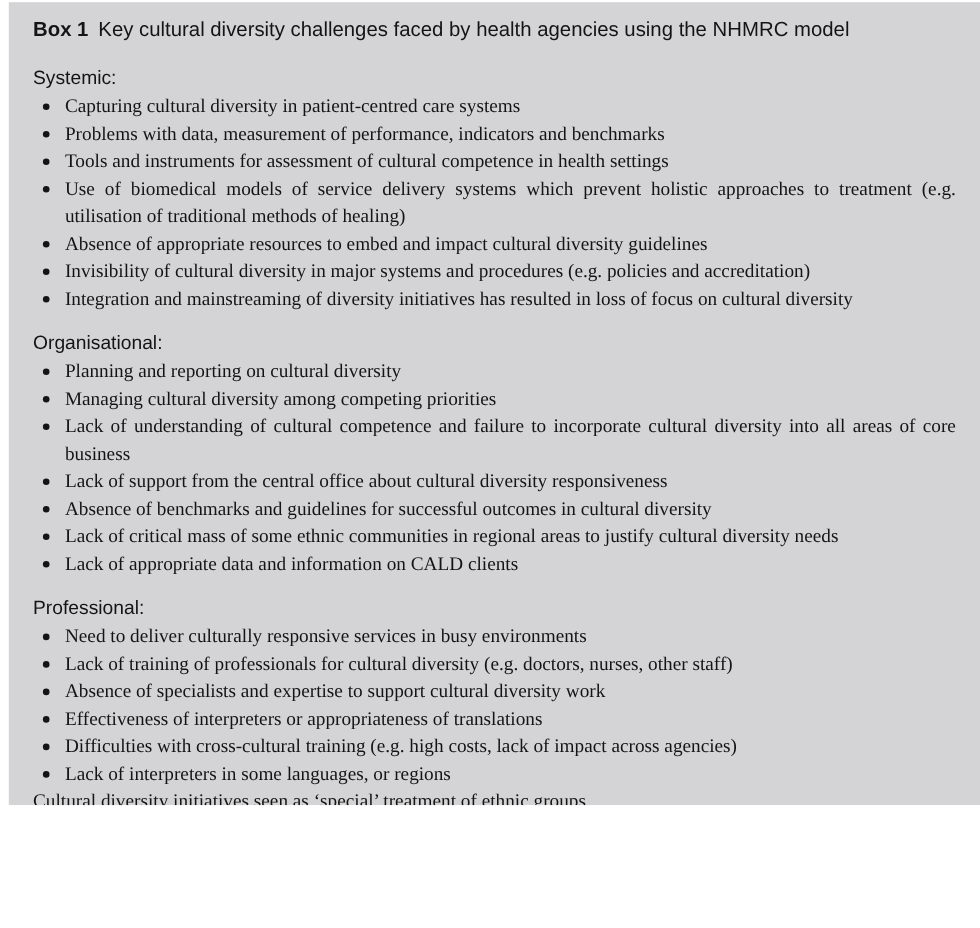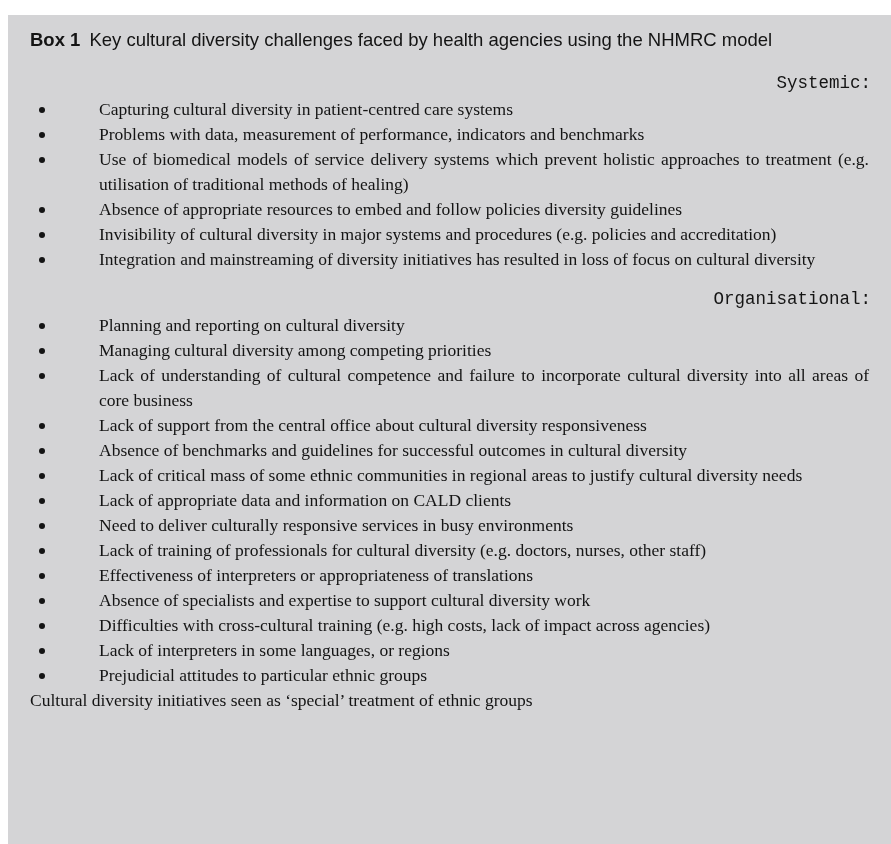--- a/index.html
+++ b/index.html
@@ -3,24 +3,24 @@
 <meta charset="utf-8">
 <style>
   html, body {
     margin: 0;
     padding: 0;
     background: #ffffff;
     width: 891px;
   }
   .page {
     width: 891px;
-    height: 844px;
+    height: 732px;
     background: #ffffff;
     box-sizing: border-box;
-    padding-top: 15px;
+    padding-top: 2px;
     padding-left: 8px;
     overflow: hidden;
   }
   .box {
     box-sizing: border-box;
     width: 883px;
     height: 834px;
     background: #d4d4d6;
     color: #141414;
     padding: 13px 20px 18px 22px;
@@ -30,41 +30,39 @@
     font-size: 18.5px;
     line-height: 24px;
     margin: 0 0 19px 0;
     color: #141414;
   }
   .box-title .box-label {
     font-weight: bold;
     margin-right: 9px;
   }
   .section-heading {
-    font-family: Liberation Mono, monospace;
+    font-family: Liberation Sans, sans-serif;
     font-size: 17.5px;
     line-height: 25px;
     margin: 15px 0 1px 0;
-    text-align: right;
   }
   .section:first-of-type .section-heading {
     margin-top: 0;
   }
   .bullet-list {
     margin: 0;
     padding: 0;
     list-style: none;
   }
   .bullet-item {
     display: flex;
     align-items: flex-start;
     font-family: "Liberation Serif", serif;
     font-size: 17.5px;
     line-height: 25px;
-    gap: 40px;
   }
   .bullet-glyph {
     flex: 0 0 auto;
     width: 6px;
     height: 6px;
     border-radius: 50%;
     background: #141414;
     margin: 10px 14px 0 9px;
   }
   .bullet-text {
@@ -88,25 +86,29 @@
             <li class="bullet-item">
               <span class="bullet-glyph"></span>
               <span class="bullet-text">Capturing cultural diversity in patient-centred care systems</span>
             </li>
             <li class="bullet-item">
               <span class="bullet-glyph"></span>
               <span class="bullet-text">Problems with data, measurement of performance, indicators and benchmarks</span>
             </li>
             <li class="bullet-item">
               <span class="bullet-glyph"></span>
+              <span class="bullet-text">Tools and instruments for assessment of cultural competence in health settings</span>
+            </li>
+            <li class="bullet-item">
+              <span class="bullet-glyph"></span>
               <span class="bullet-text">Use of biomedical models of service delivery systems which prevent holistic approaches to treatment (e.g. utilisation of traditional methods of healing)</span>
             </li>
             <li class="bullet-item">
               <span class="bullet-glyph"></span>
-              <span class="bullet-text">Absence of appropriate resources to embed and follow policies diversity guidelines</span>
+              <span class="bullet-text">Absence of appropriate resources to embed and impact cultural diversity guidelines</span>
             </li>
             <li class="bullet-item">
               <span class="bullet-glyph"></span>
               <span class="bullet-text">Invisibility of cultural diversity in major systems and procedures (e.g. policies and accreditation)</span>
             </li>
             <li class="bullet-item">
               <span class="bullet-glyph"></span>
               <span class="bullet-text">Integration and mainstreaming of diversity initiatives has resulted in loss of focus on cultural diversity</span>
             </li>
           </ul>
@@ -138,53 +140,50 @@
               <span class="bullet-glyph"></span>
               <span class="bullet-text">Lack of critical mass of some ethnic communities in regional areas to justify cultural diversity needs</span>
             </li>
             <li class="bullet-item">
               <span class="bullet-glyph"></span>
               <span class="bullet-text">Lack of appropriate data and information on CALD clients</span>
             </li>
           </ul>
         </div>
         <div class="section">
+          <div class="section-heading">Professional:</div>
           <ul class="bullet-list">
             <li class="bullet-item">
               <span class="bullet-glyph"></span>
               <span class="bullet-text">Need to deliver culturally responsive services in busy environments</span>
             </li>
             <li class="bullet-item">
               <span class="bullet-glyph"></span>
               <span class="bullet-text">Lack of training of professionals for cultural diversity (e.g. doctors, nurses, other staff)</span>
             </li>
             <li class="bullet-item">
               <span class="bullet-glyph"></span>
-              <span class="bullet-text">Effectiveness of interpreters or appropriateness of translations</span>
+              <span class="bullet-text">Absence of specialists and expertise to support cultural diversity work</span>
             </li>
             <li class="bullet-item">
               <span class="bullet-glyph"></span>
-              <span class="bullet-text">Absence of specialists and expertise to support cultural diversity work</span>
+              <span class="bullet-text">Effectiveness of interpreters or appropriateness of translations</span>
             </li>
             <li class="bullet-item">
               <span class="bullet-glyph"></span>
               <span class="bullet-text">Difficulties with cross-cultural training (e.g. high costs, lack of impact across agencies)</span>
             </li>
             <li class="bullet-item">
               <span class="bullet-glyph"></span>
               <span class="bullet-text">Lack of interpreters in some languages, or regions</span>
             </li>
           </ul>
         </div>
         <div class="section">
           <ul class="bullet-list">
             <li class="bullet-item">
-              <span class="bullet-glyph"></span>
-              <span class="bullet-text">Prejudicial attitudes to particular ethnic groups</span>
-            </li>
-            <li class="bullet-item">
               <span class="bullet-text">Cultural diversity initiatives seen as ‘special’ treatment of ethnic groups</span>
             </li>
           </ul>
         </div>
       </div>
   </div>
 </div>
 
 </body></html>

